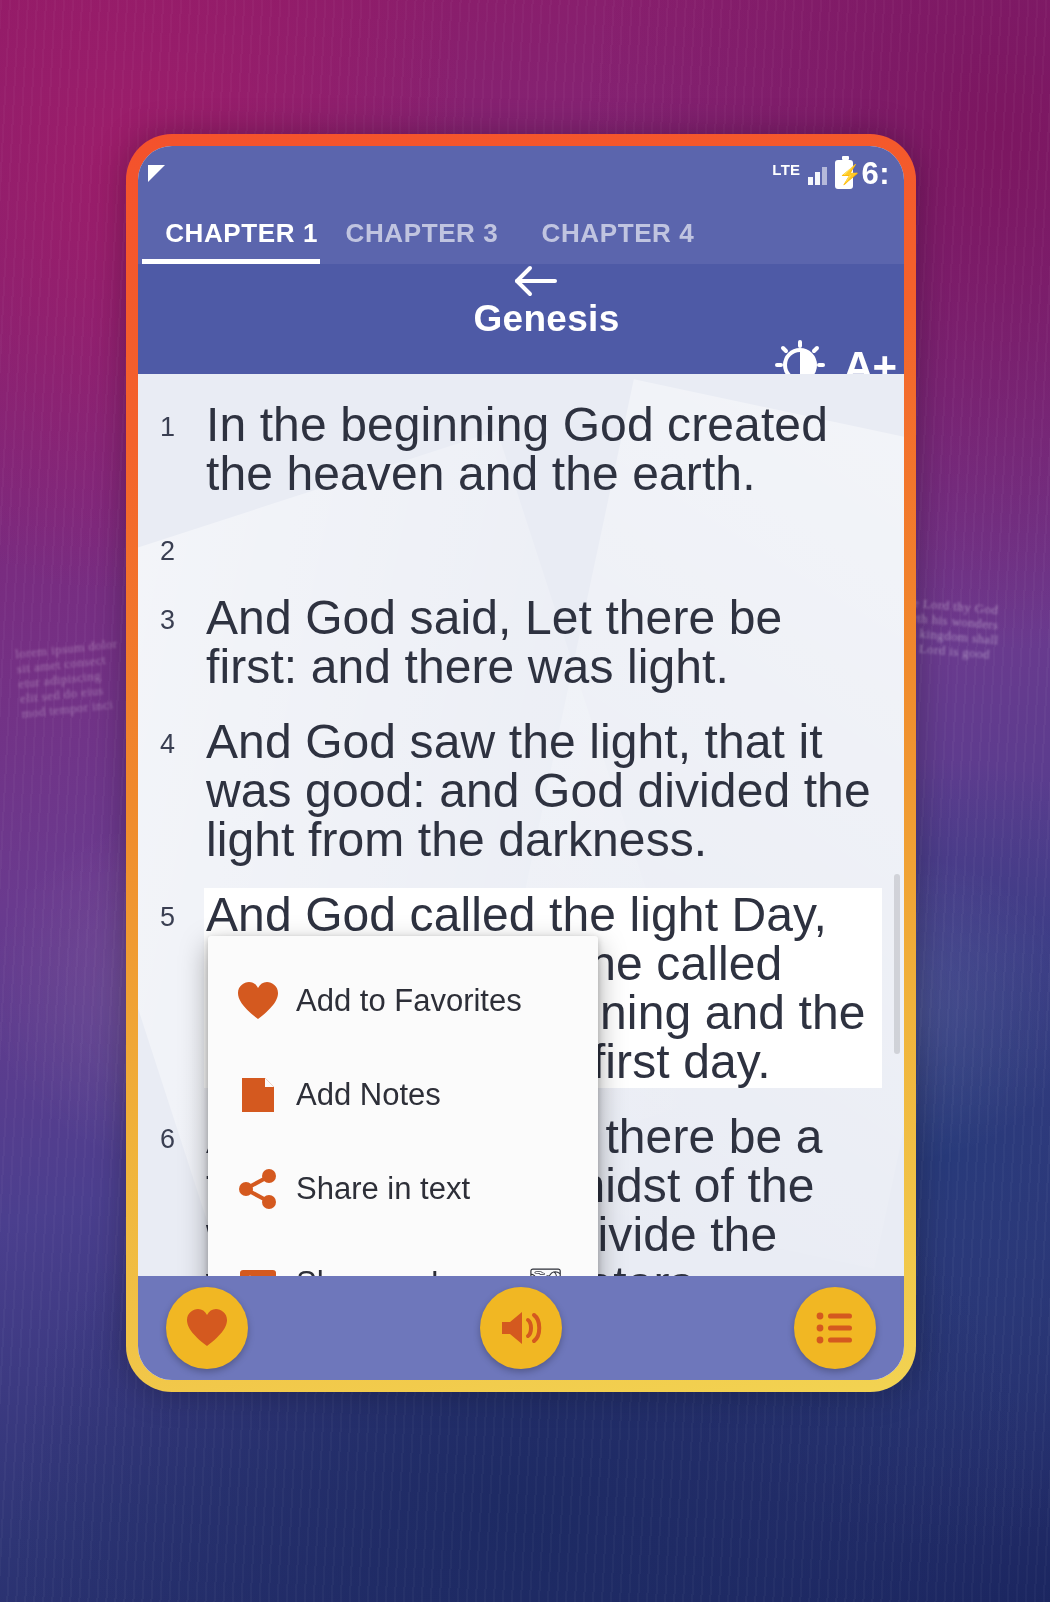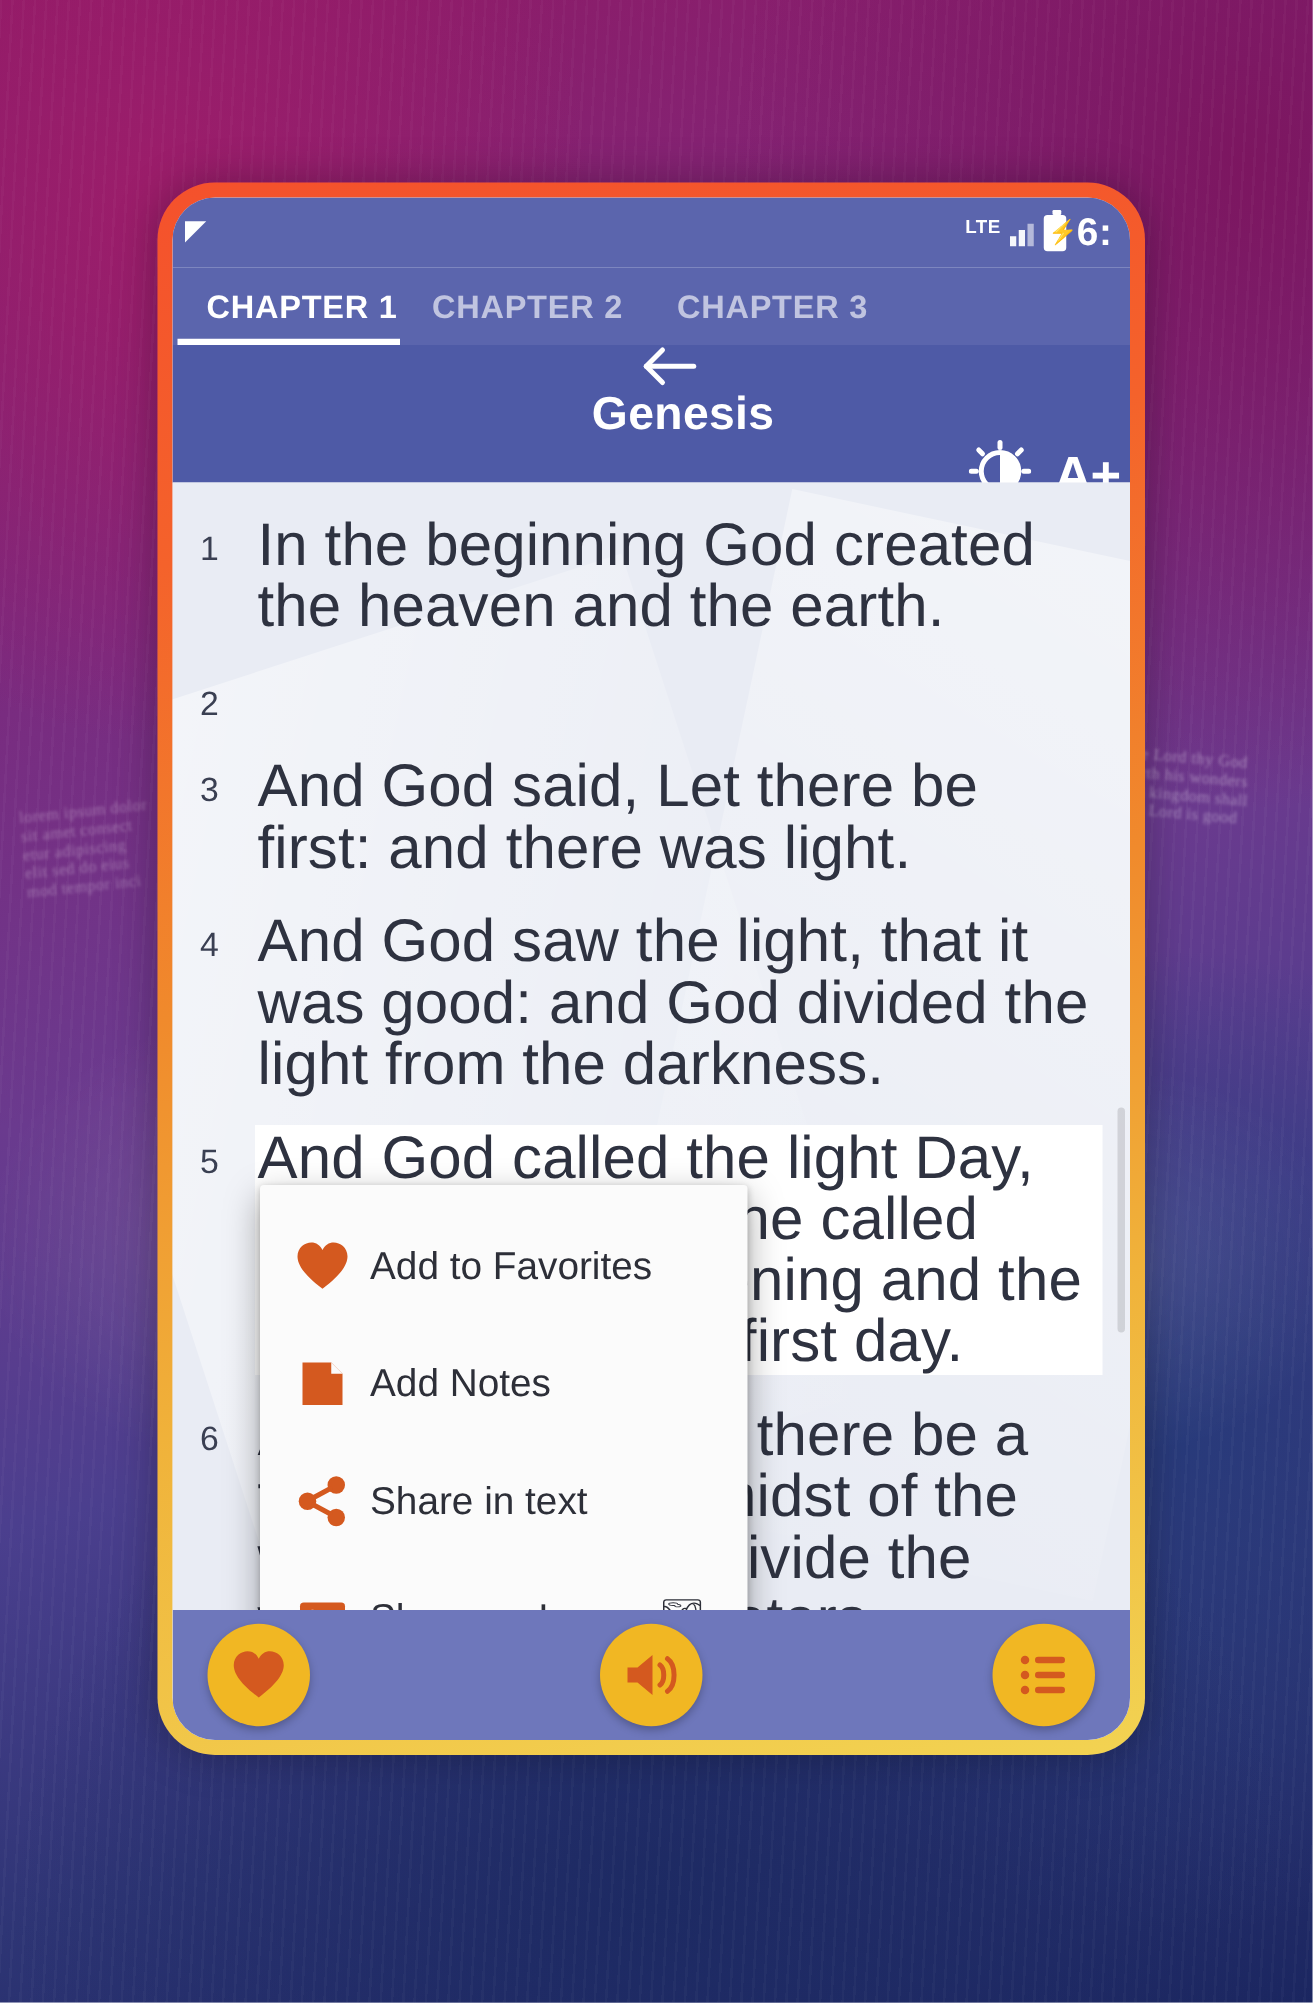--- a/index.html
+++ b/index.html
@@ -38,21 +38,21 @@
     letter-spacing: .4px;
     white-space: pre-wrap;
     pointer-events: none;
   }
   #bookLeft { left: 18px; top: 640px; width: 120px; transform: rotate(-6deg); }
   #bookRight { right: 10px; top: 600px; width: 140px; transform: rotate(5deg); color: rgba(255,255,255,0.38); }
 
   
   #phone {
     position: absolute;
-    left: 126px; top: 146px;
+    left: 126px; top: 134px;
     width: 790px; height: 1258px;
     border-radius: 46px;
     padding: 12px;
     background: linear-gradient(170deg, #f4512c 0%, #f4622b 22%, #f08a2c 48%, #f0b23a 72%, #f2d352 100%);
     box-shadow: 0 0 34px rgba(0,0,0,0.28);
     overflow: hidden;
   }
   #screen {
     position: relative;
     width: 100%; height: 100%;
@@ -290,24 +290,24 @@
           </span>
         <span class="clock">6:</span>
       </div>
     </div>
 
     <div id="tabs">
       <div class="tab active">
           <span>CHAPTER 1</span>
         </div>
       <div class="tab">
-          <span>CHAPTER 2</span>
+          <span>CHAPTER 3</span>
         </div>
       <div class="tab">
-          <span>CHAPTER 3</span>
+          <span>CHAPTER 4</span>
         </div>
     </div>
 
     <div id="appbar">
       <div class="back">
         <svg width="44" height="34" viewBox="0 0 44 34" fill="none" aria-hidden="true">
           <path d="M3 17 H41" stroke="#ffffff" stroke-width="4" stroke-linecap="round"></path>
           <path d="M16 4 L3 17 L16 30" stroke="#ffffff" stroke-width="4" stroke-linecap="round" stroke-linejoin="round" fill="none"></path>
         </svg>
       </div>

